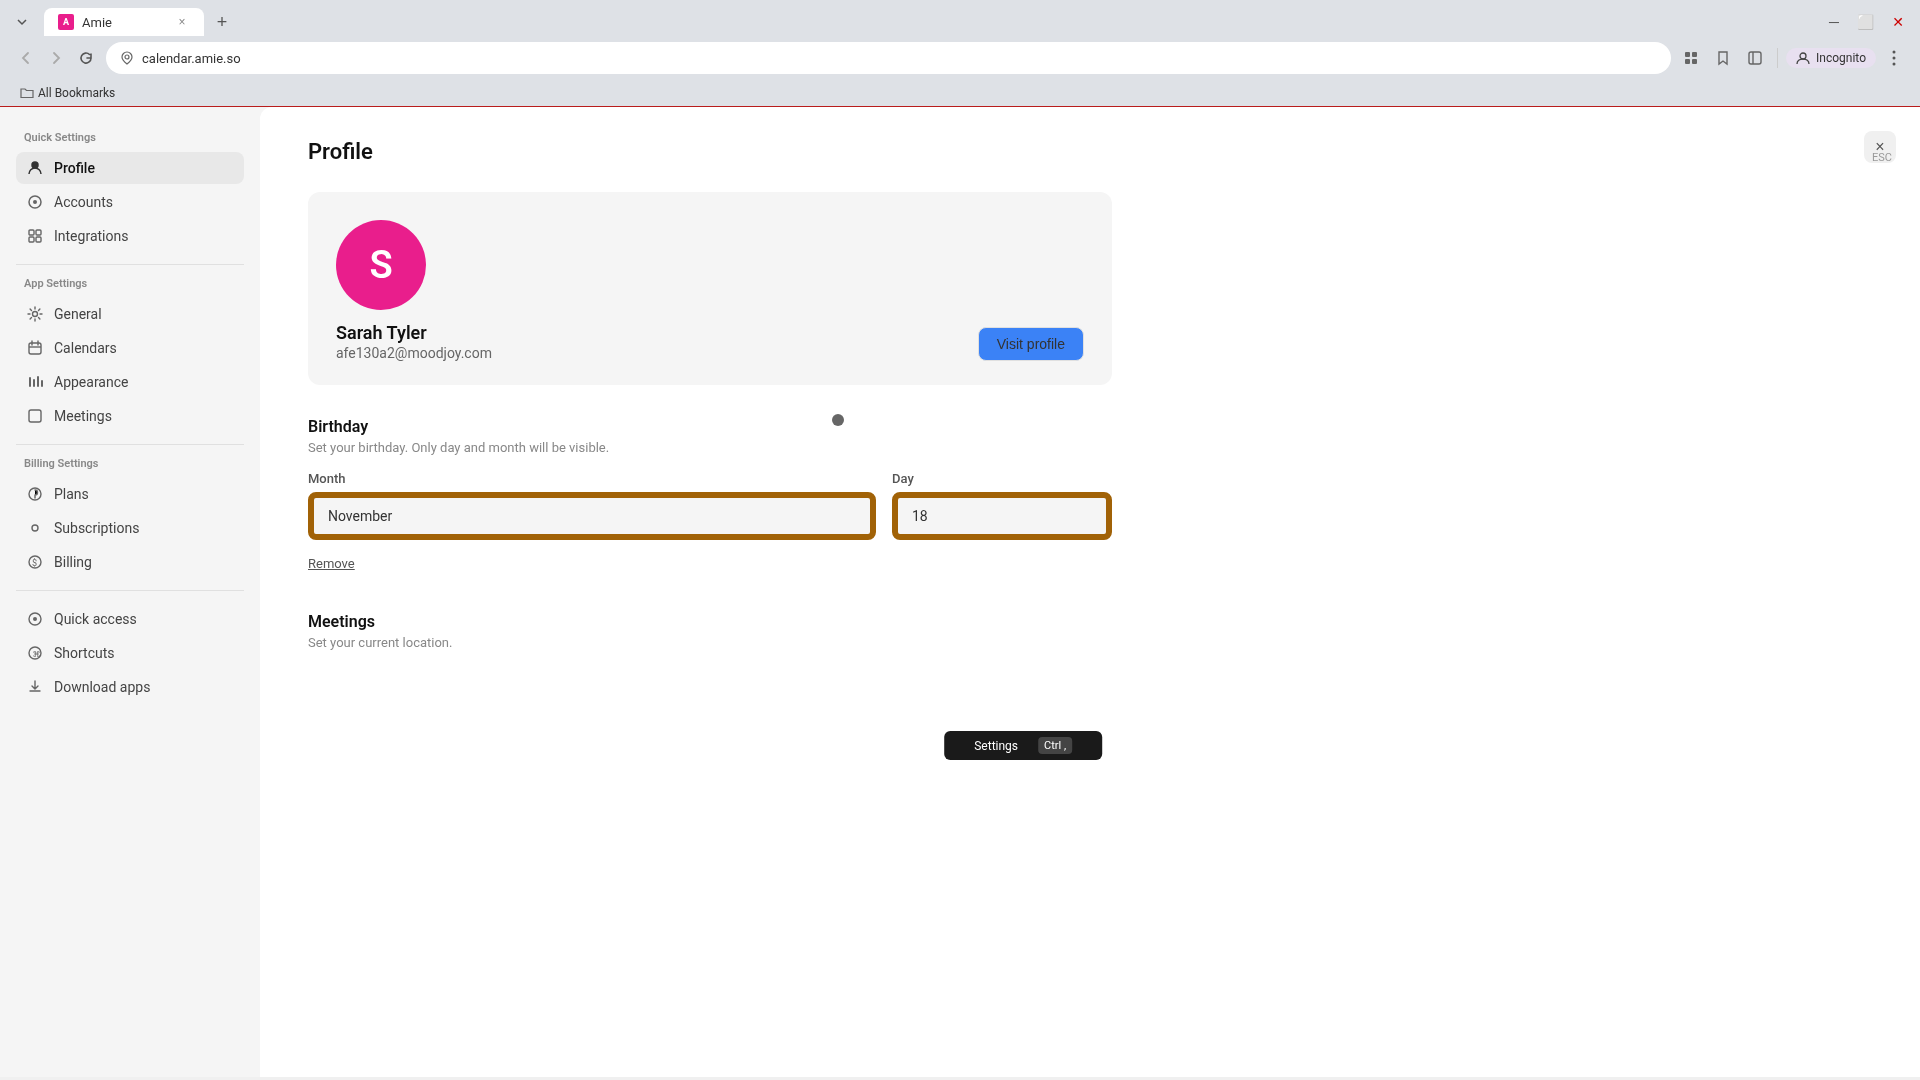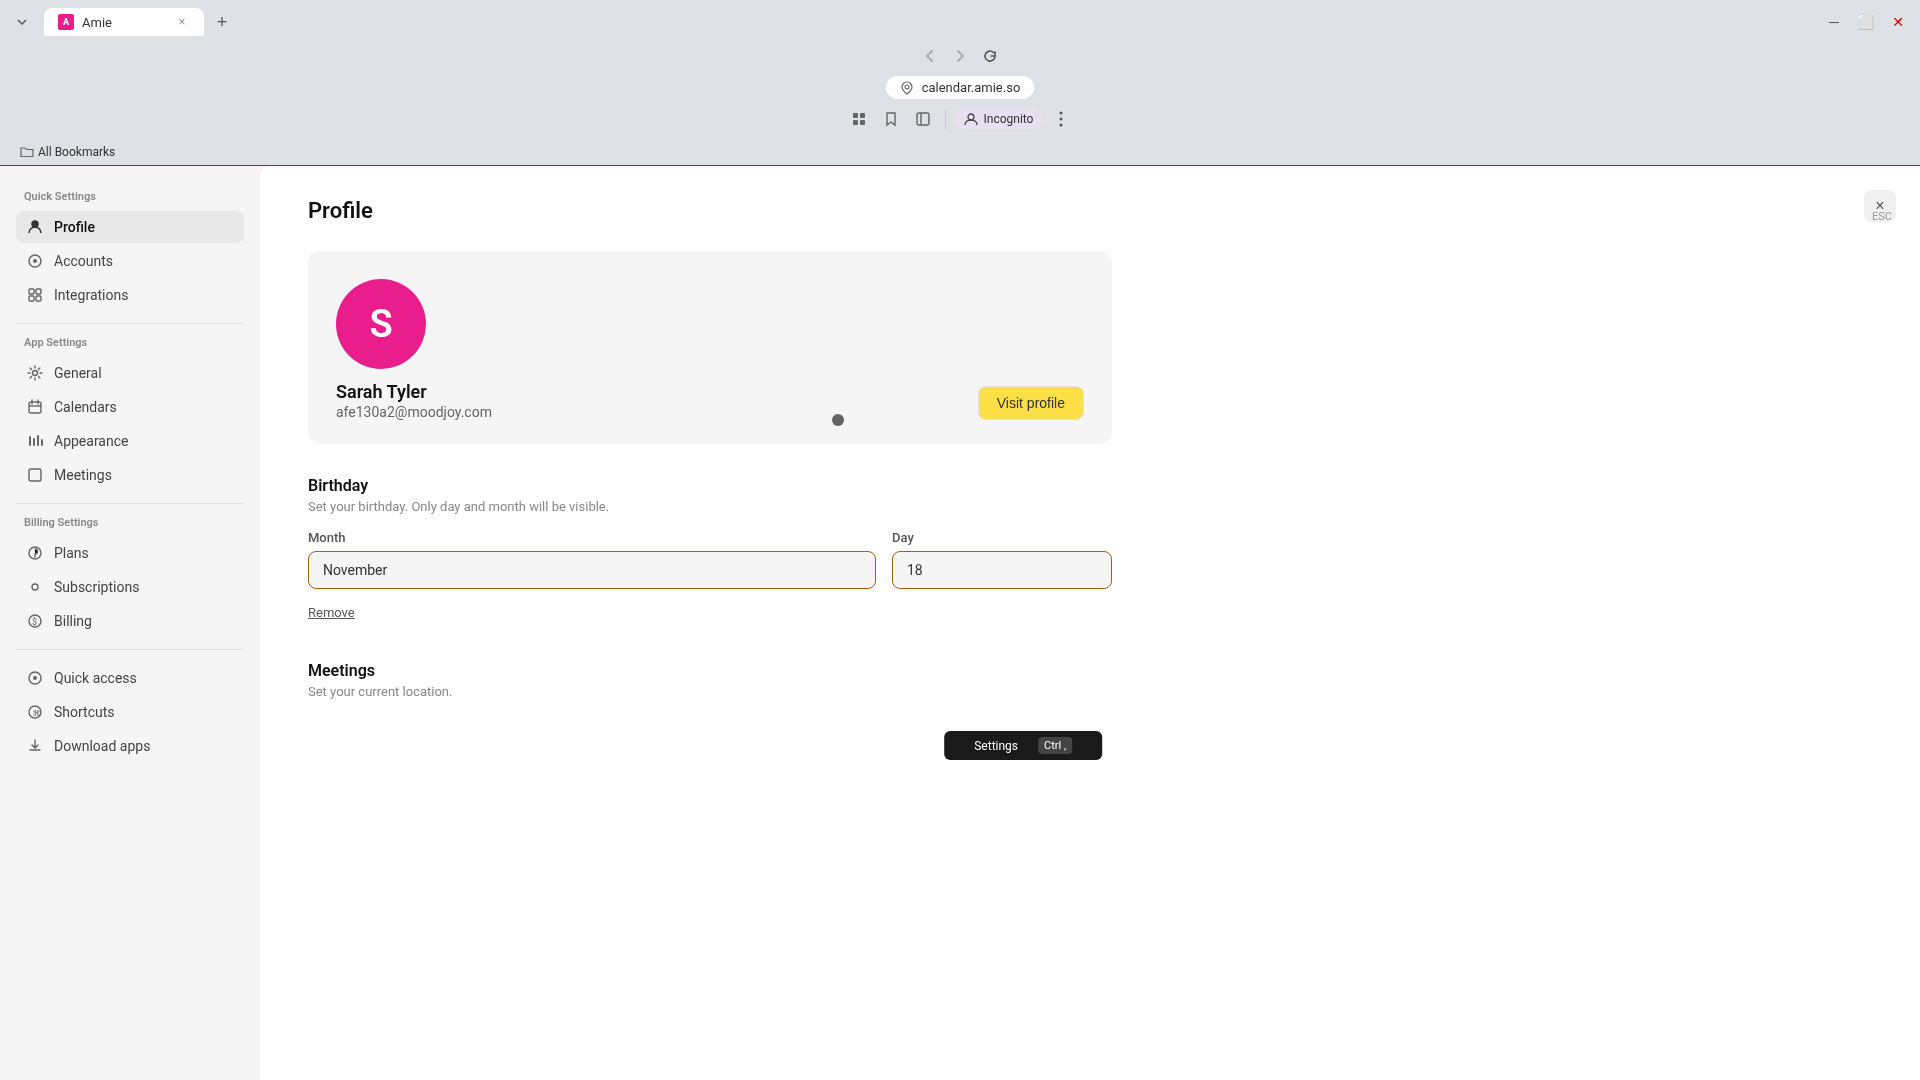--- a/index.html
+++ b/index.html
@@ -5,21 +5,21 @@
     * { margin: 0; padding: 0; box-sizing: border-box; }
     body { font-family: -apple-system, BlinkMacSystemFont, 'Segoe UI', Roboto, sans-serif; background: #f0f0f0; width: 1920px; height: 1080px; overflow: hidden; }
     .tab-bar { display: flex; align-items: center; padding: 8px 8px 0; gap: 4px; background: #dee1e6; }
     .browser-btn { width: 28px; height: 28px; border: none; background: transparent; border-radius: 50%; cursor: pointer; display: flex; align-items: center; justify-content: center; color: #555; font-size: 14px; }
     .tab-item { display: flex; align-items: center; gap: 8px; background: #fff; padding: 6px 14px; border-radius: 8px 8px 0 0; min-width: 160px; max-width: 240px; position: relative; }
     .tab-favicon { width: 16px; height: 16px; border-radius: 2px; background: #e91e8c; display: flex; align-items: center; justify-content: center; color: white; font-size: 9px; font-weight: bold; }
     .tab-title { font-size: 13px; color: #333; flex: 1; white-space: nowrap; overflow: hidden; text-overflow: ellipsis; }
     .tab-close { width: 16px; height: 16px; border: none; background: transparent; cursor: pointer; color: #888; font-size: 12px; border-radius: 50%; display: flex; align-items: center; justify-content: center; }
     .tab-new { width: 28px; height: 28px; border: none; background: transparent; cursor: pointer; color: #555; font-size: 18px; border-radius: 50%; display: flex; align-items: center; justify-content: center; }
 
-    .nav-bar { display: flex; align-items: center; padding: 6px 12px; gap: 6px; background: #dee1e6; flex-direction: column; }
+    .nav-bar { display: flex; align-items: center; padding: 6px 12px; gap: 6px; background: #dee1e6; }
     .nav-left { display: flex; align-items: center; gap: 2px; }
     .nav-icon-btn { width: 28px; height: 28px; border: none; background: transparent; border-radius: 50%; cursor: pointer; display: flex; align-items: center; justify-content: center; color: #555; font-size: 14px; }
     .nav-icon-btn.disabled { color: #aaa; cursor: default; }
     .address-bar { flex: 1; display: flex; align-items: center; background: #fff; border-radius: 20px; padding: 4px 14px; gap: 8px; height: 32px; }
     .address-text { font-size: 13px; color: #333; flex: 1; }
     .nav-right { display: flex; align-items: center; gap: 4px; }
     .bookmarks-bar { background: #dee1e6; padding: 4px 12px; border-bottom: 1px solid #b91c1c; display: flex; align-items: center; gap: 6px; }
     .bookmark-item { display: flex; align-items: center; gap: 4px; padding: 2px 8px; border-radius: 4px; cursor: pointer; font-size: 12px; color: #333; }
 
     
@@ -40,34 +40,34 @@
     .settings-panel { padding: 32px 48px; max-width: 900px; }
     .settings-title { font-size: 22px; font-weight: 600; color: #111; margin-bottom: 28px; }
 
     
     .profile-card { background: #f5f5f5; border-radius: 12px; padding: 28px 28px 24px; margin-bottom: 32px; display: flex; align-items: flex-end; justify-content: space-between; }
     .profile-left { display: flex; flex-direction: column; gap: 12px; }
     .avatar { width: 90px; height: 90px; border-radius: 50%; background: #e91e8c; display: flex; align-items: center; justify-content: center; color: white; font-size: 38px; font-weight: 600; }
     .profile-info { }
     .profile-name { font-size: 18px; font-weight: 600; color: #111; margin-bottom: 2px; }
     .profile-email { font-size: 14px; color: #666; }
-    .visit-profile-btn { background: #fde047; border: 1px solid #e0e0e0; border-radius: 8px; padding: 8px 18px; font-size: 14px; color: #333; cursor: pointer; font-weight: 500; }
+    .visit-profile-btn { background: #3b82f6; border: 1px solid #e0e0e0; border-radius: 8px; padding: 8px 18px; font-size: 14px; color: #333; cursor: pointer; font-weight: 500; }
 
     
     .close-btn { position: absolute; top: 24px; right: 24px; width: 32px; height: 32px; border: none; background: #f0f0f0; border-radius: 8px; cursor: pointer; display: flex; align-items: center; justify-content: center; font-size: 16px; color: #555; }
     .esc-label { position: absolute; top: 44px; right: 28px; font-size: 11px; color: #999; }
 
     
     .section { margin-bottom: 40px; }
     .section-title { font-size: 16px; font-weight: 600; color: #111; margin-bottom: 4px; }
     .section-desc { font-size: 13px; color: #888; margin-bottom: 16px; }
     .form-row { display: flex; gap: 16px; margin-bottom: 12px; }
     .form-group { display: flex; flex-direction: column; gap: 6px; flex: 1; }
     .form-label { font-size: 13px; color: #555; font-weight: 500; }
-    .form-input { background: #f5f5f5; border: 1px solid #a16207; border-radius: 8px; padding: 10px 14px; font-size: 14px; color: #333; outline: none; cursor: pointer; }
+    .form-input { background: #f5f5f5; border: 6px solid #a16207; border-radius: 8px; padding: 10px 14px; font-size: 14px; color: #333; outline: none; cursor: pointer; }
     .remove-link { font-size: 13px; color: #555; cursor: pointer; text-decoration: underline; margin-top: 4px; display: inline-block; }
 
     
     .location-section { margin-bottom: 32px; }
 
     
     .tooltip { background: #1a1a1a; color: white; padding: 6px 30px; border-radius: 6px; font-size: 12px; display: flex; align-items: center; gap: 8px; position: fixed; bottom: 320px; left: 50%; transform: translateX(-10%); white-space: nowrap; }
     .tooltip-kbd { background: #444; border-radius: 4px; padding: 2px 6px; font-size: 11px; margin-left: 12px; }
 
     

